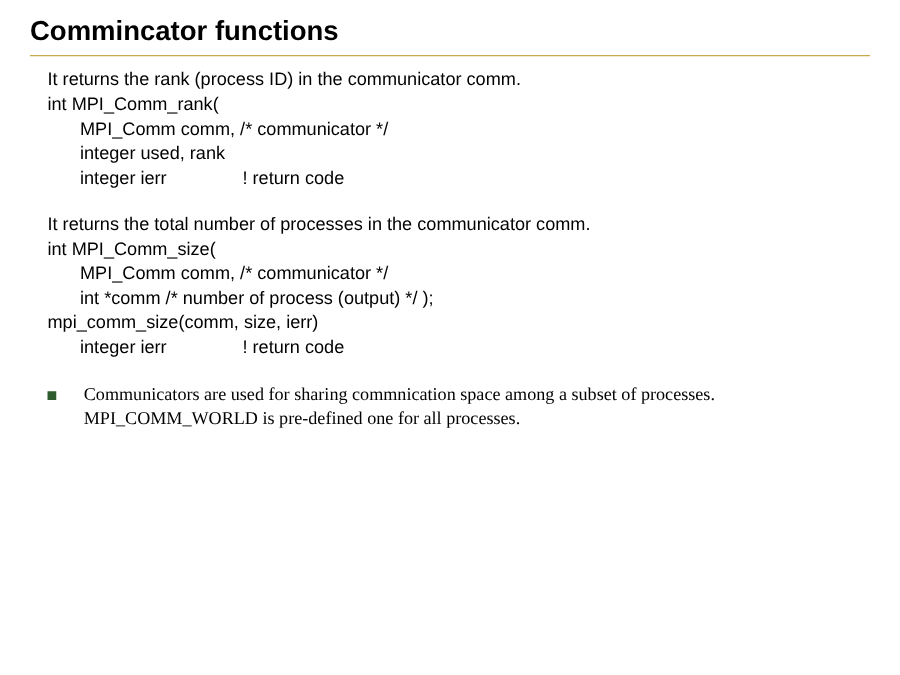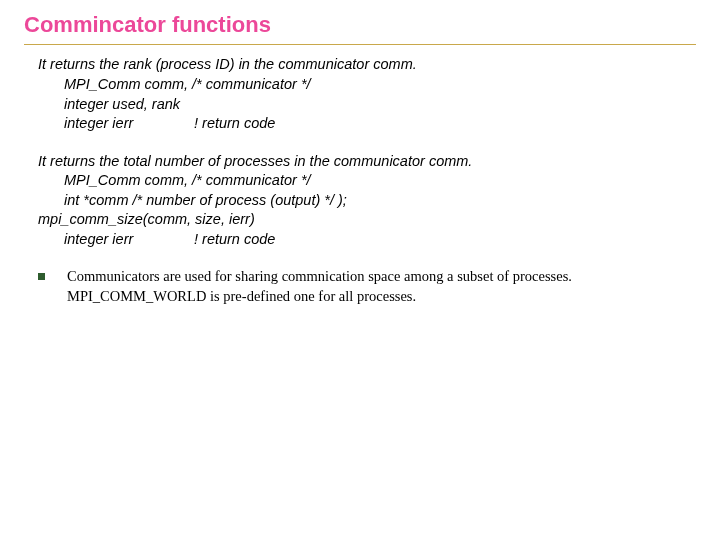--- a/index.html
+++ b/index.html
@@ -14,32 +14,31 @@
   }
   .slide {
     width: 720px;
     height: 540px;
     padding: 12px 24px 12px 24px;
     box-sizing: border-box;
   }
   .title {
     font-size: 22px;
     font-weight: bold;
-    color: #ec4899;
+    color: #000000;
     padding-bottom: 6px;
     border-bottom: 1.5px solid #c9a84b;
     margin-bottom: 10px;
     line-height: 1.2;
   }
   .block {
     font-size: 14.5px;
     line-height: 1.35;
     margin-left: 14px;
     margin-bottom: 18px;
-    font-style: italic;
   }
   .block .indent1 {
     padding-left: 26px;
   }
   .ierr-line {
     display: flex;
     align-items: flex-end;
   }
   .ierr-label { width: 130px; }
   .bullets {
@@ -65,30 +64,32 @@
   }
 </style>
 </head>
 <body>
 
 <div class="slide">
   <div class="title">Commincator functions</div>
 
   <div class="block">
     <div>It returns the rank (process ID) in the communicator comm.</div>
+    <div>int MPI_Comm_rank(</div>
     <div class="indent1">MPI_Comm comm, /* communicator */</div>
     <div class="indent1">integer used, rank</div>
     <div class="indent1 ierr-line">
       <span class="ierr-label">integer ierr</span>
       <span>! return code</span>
     </div>
   </div>
 
   <div class="block">
     <div>It returns the total number of processes in the communicator comm.</div>
+    <div>int MPI_Comm_size(</div>
     <div class="indent1">MPI_Comm comm, /* communicator */</div>
     <div class="indent1">int *comm /* number of process (output) */ );</div>
     <div>mpi_comm_size(comm, size, ierr)</div>
     <div class="indent1 ierr-line">
       <span class="ierr-label">integer ierr</span>
       <span>! return code</span>
     </div>
   </div>
 
   <div class="bullets">

